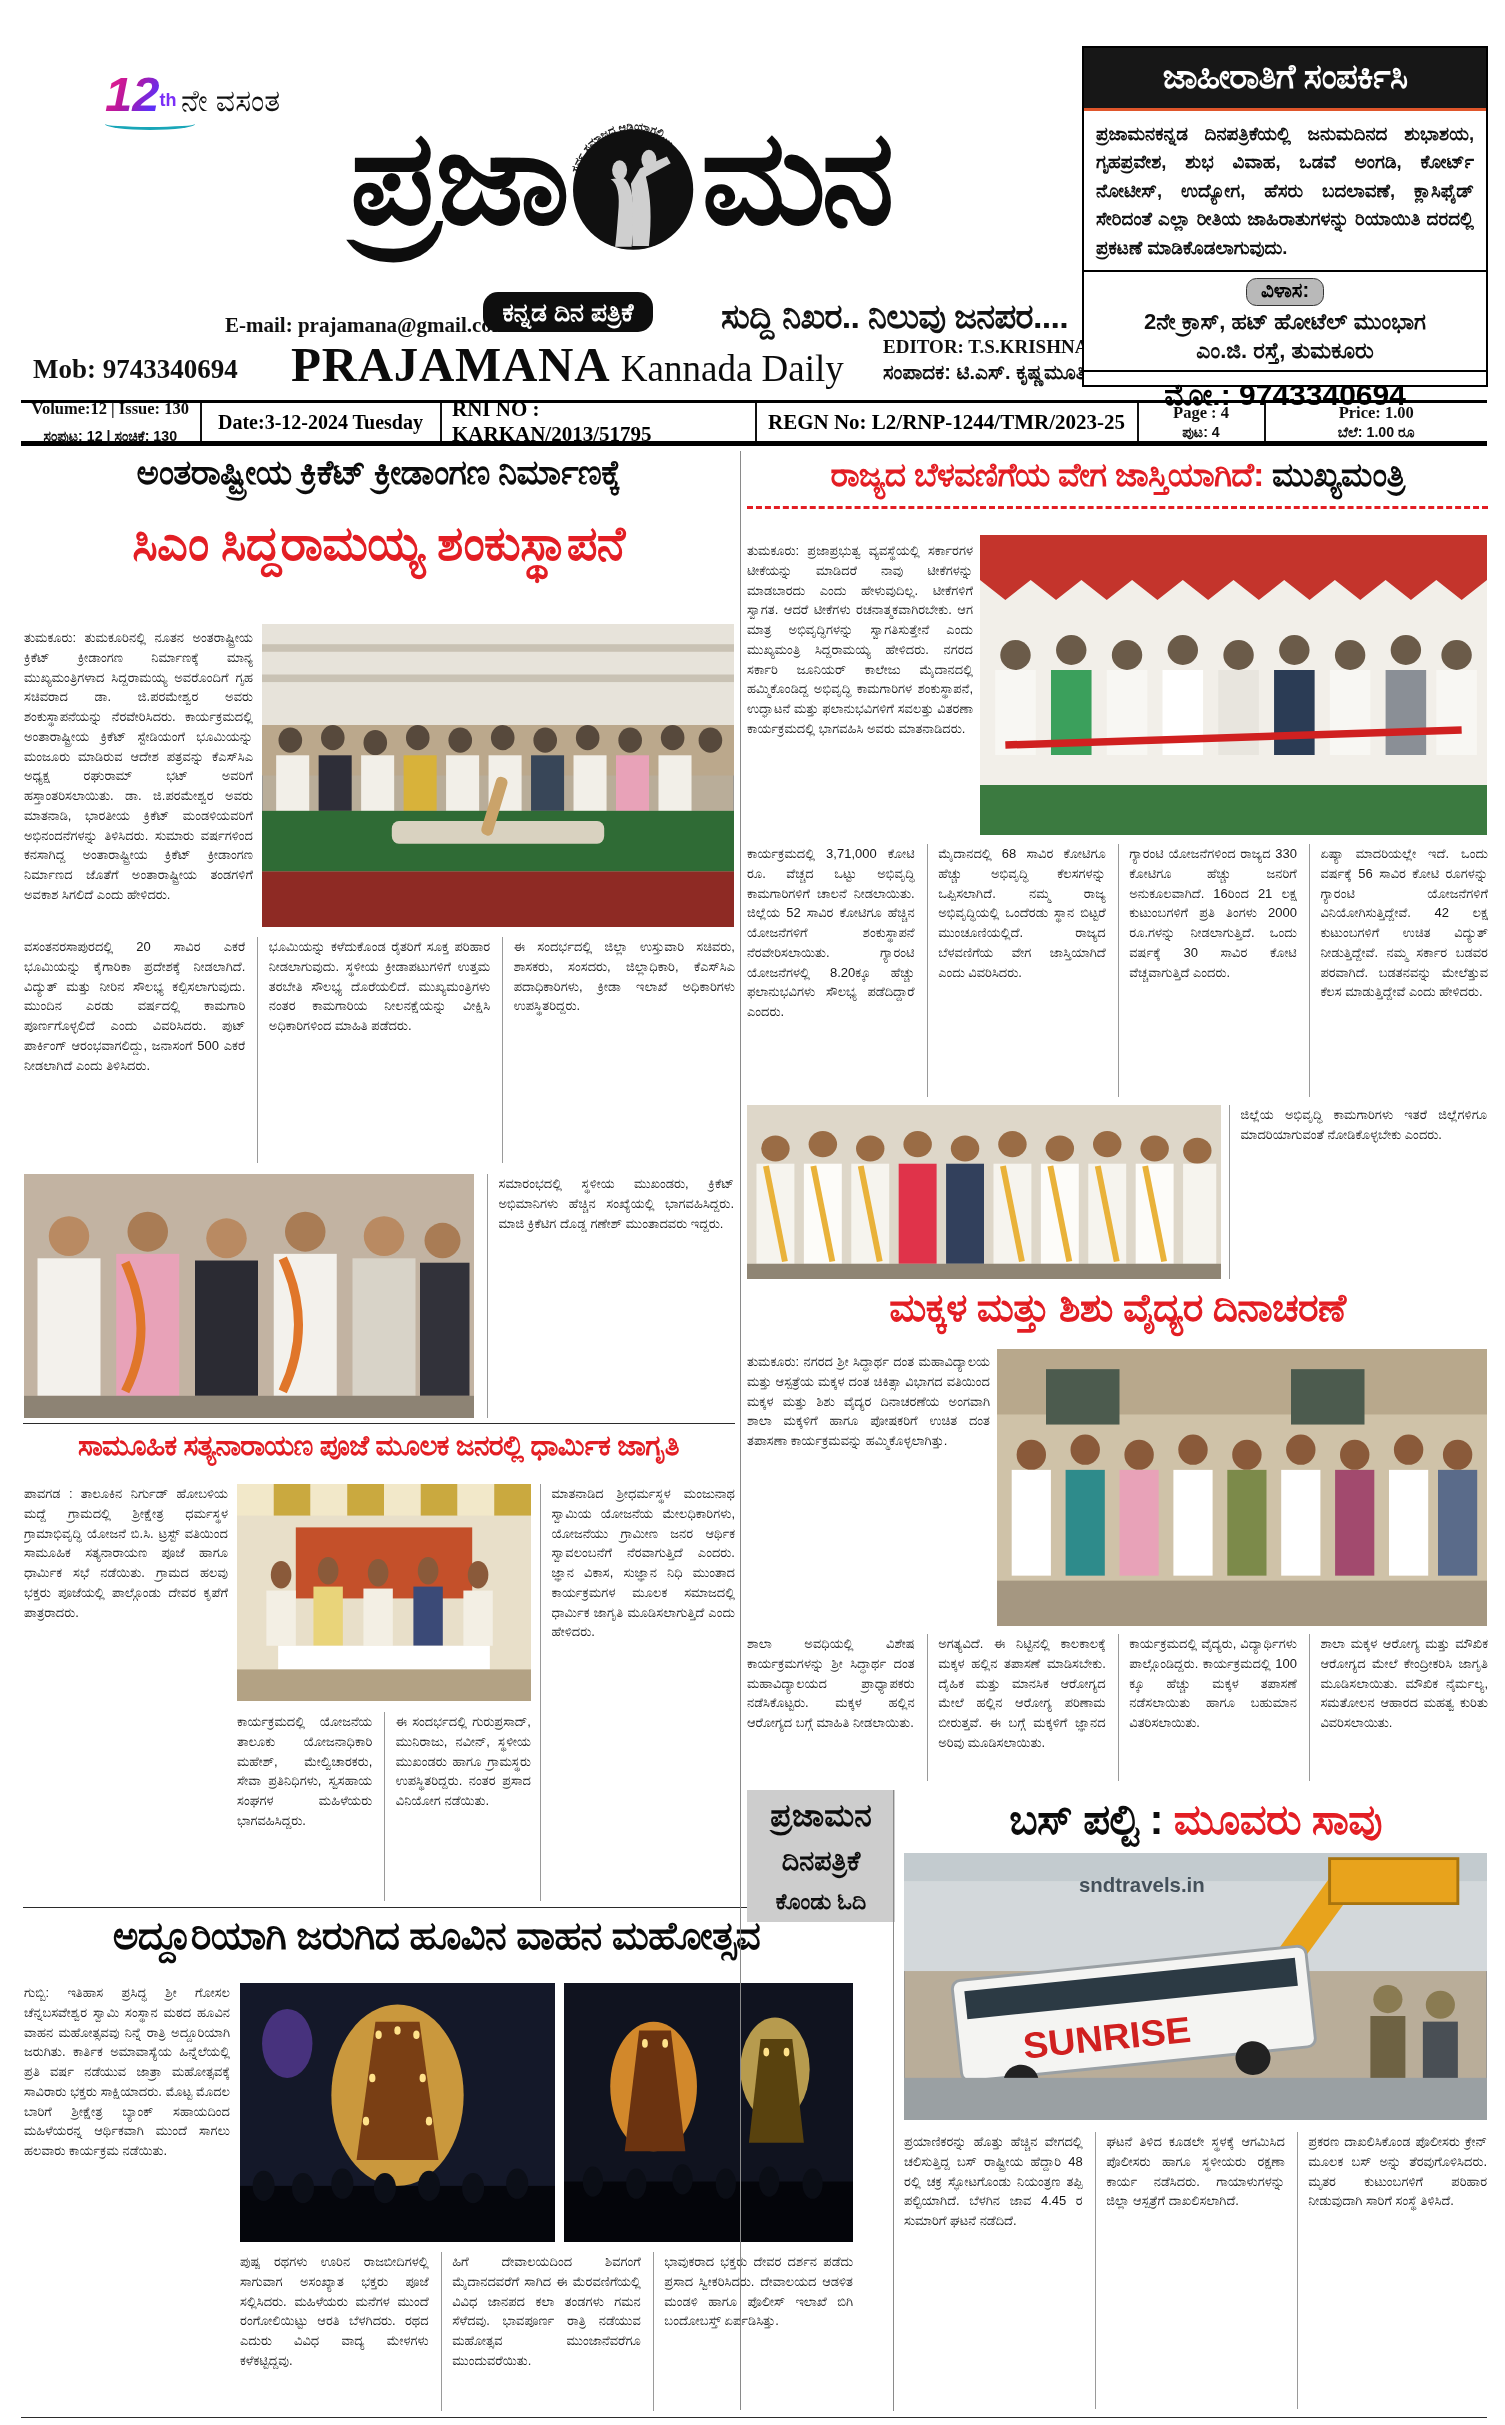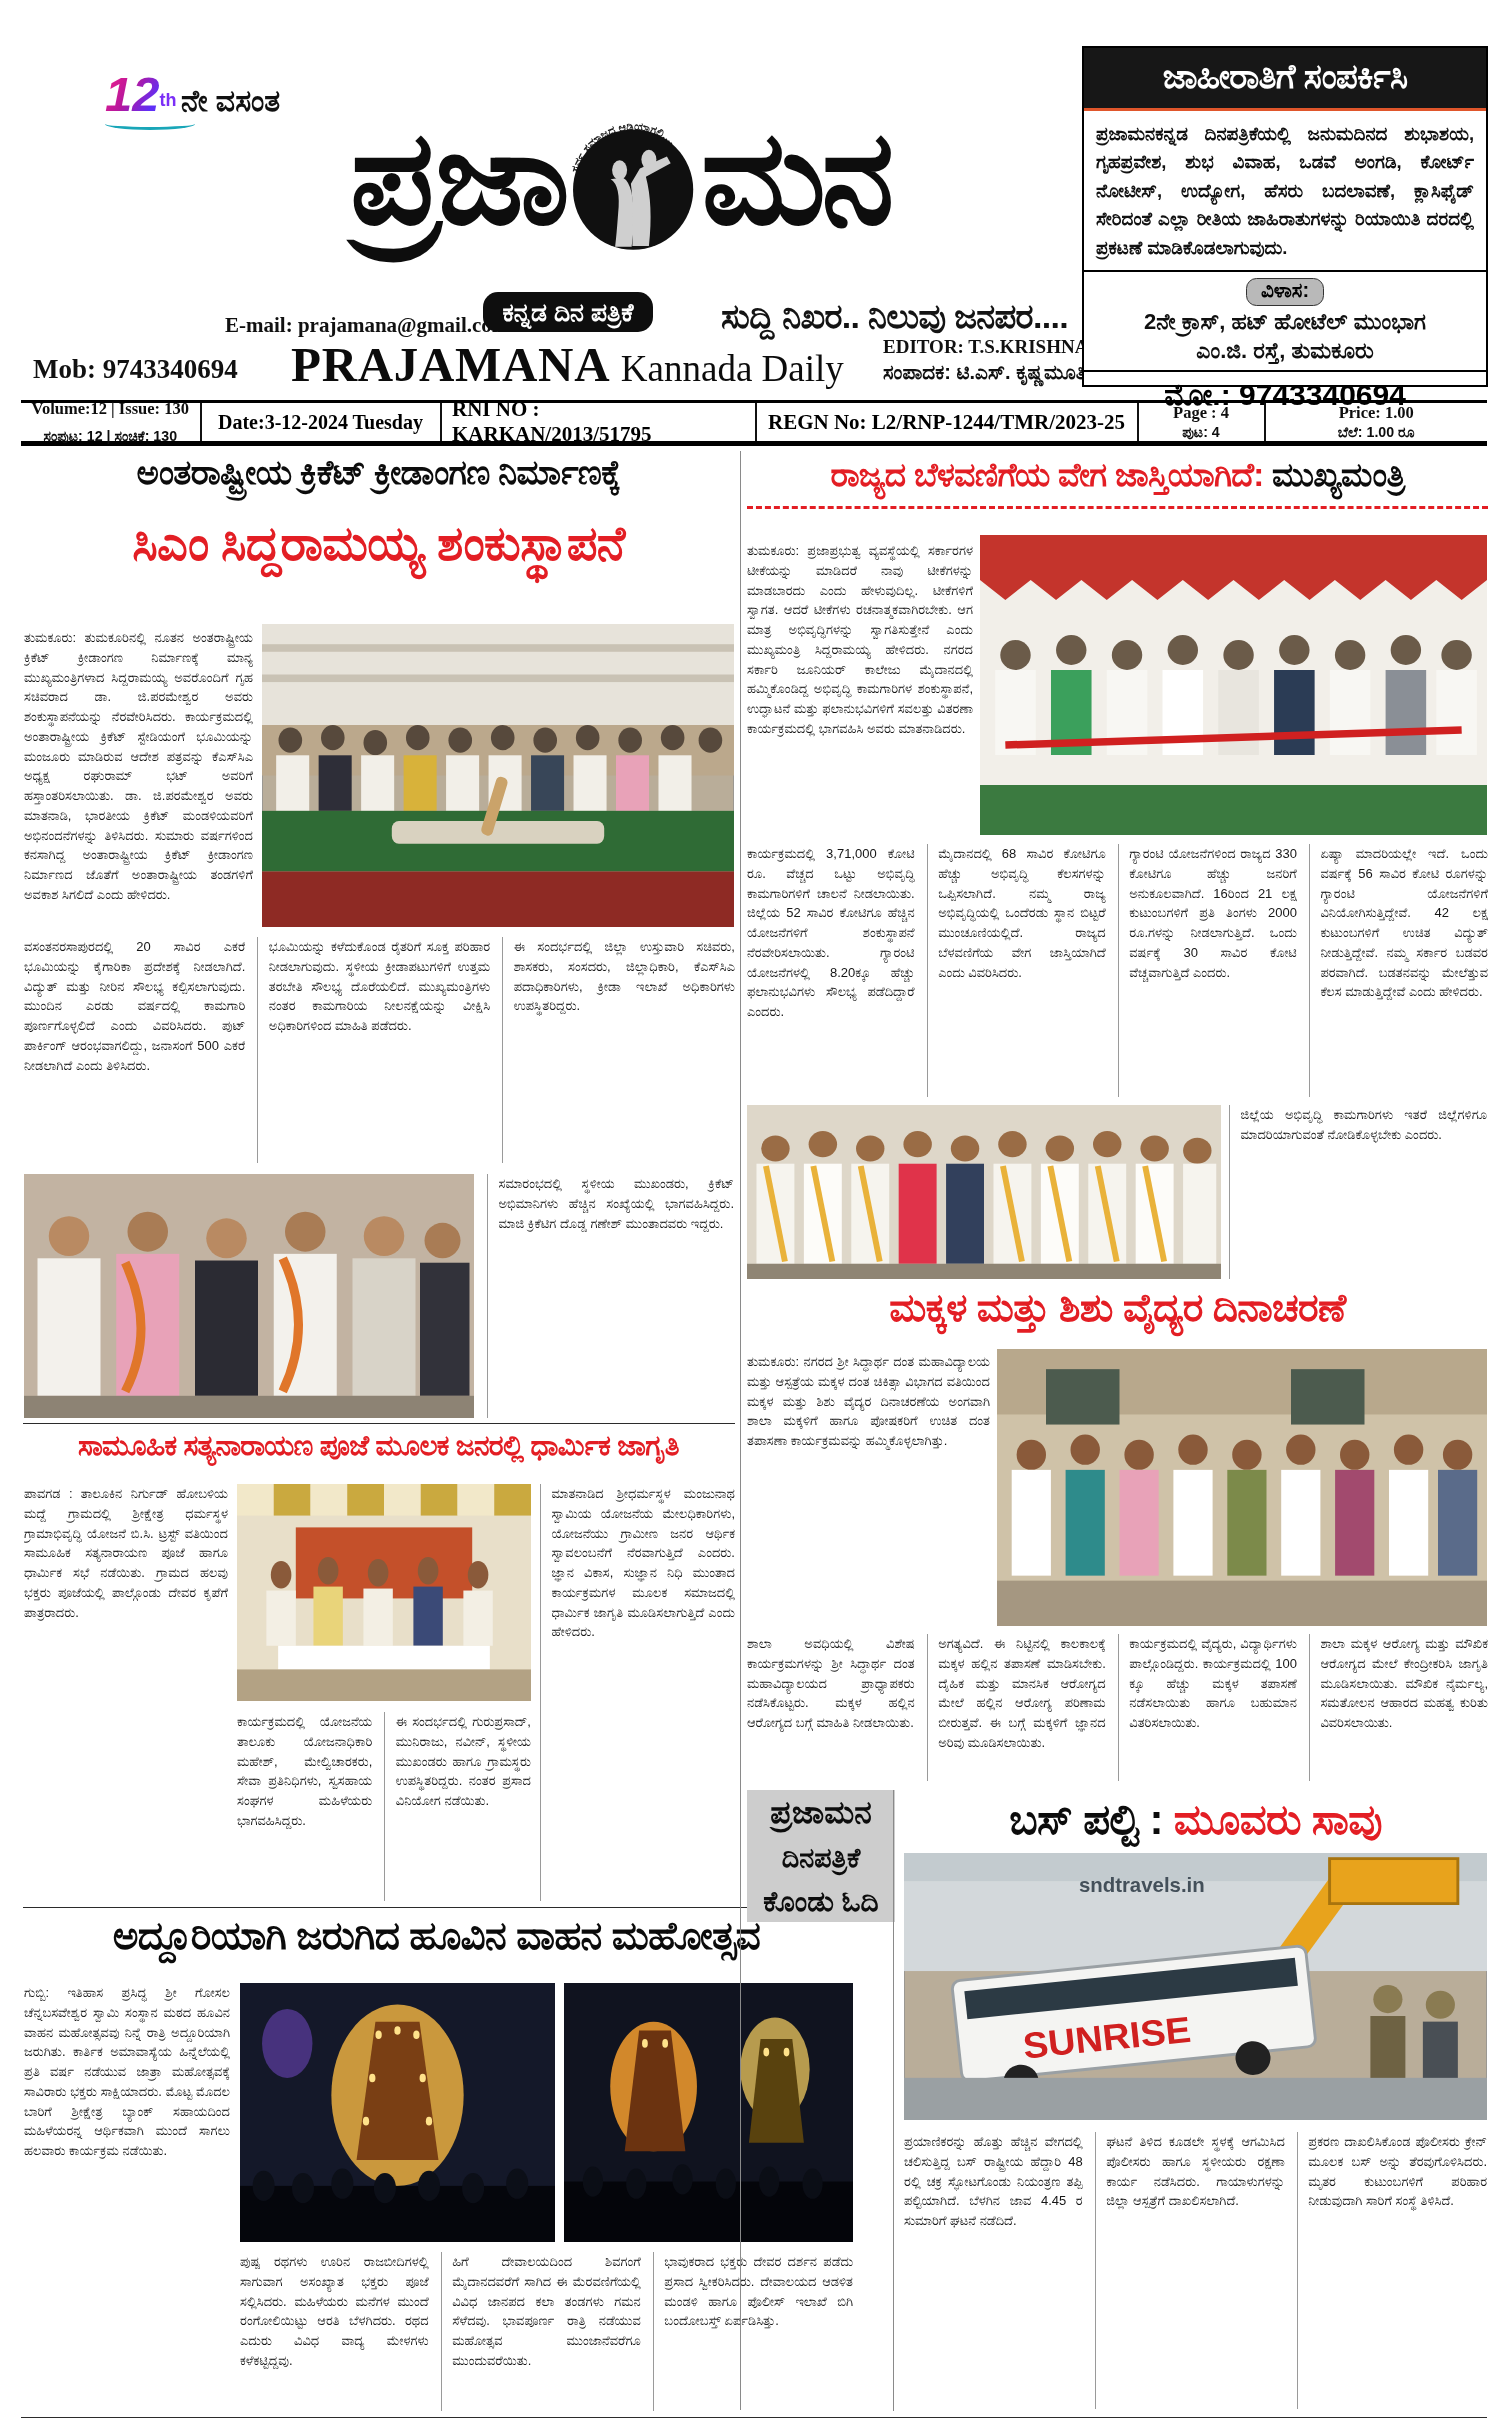--- a/index.html
+++ b/index.html
@@ -12,21 +12,21 @@
   .colrow { display:flex; gap:12px; }
   .colrow .body-col { flex:1; }
   .colrow .body-col + .body-col { border-left:0.7px solid #9a9a9a; padding-left:10.5px; }
   .headline { font-weight:700; text-align:center; letter-spacing:-0.7px; }
   .red { color:#e31e24; }
   
   #anniv-num { font-size:49px; font-weight:900; font-style:italic;
     background:linear-gradient(120deg,#e91e8c 10%,#b5179e 45%,#5f2ff7 80%);
     -webkit-background-clip:text; background-clip:text; color:#c2187e; -webkit-text-fill-color:transparent; }
   #anniv-th { font-size:18px; font-weight:700; color:#7b2ff7; vertical-align:super; }
-  #anniv-kn { font-size:30px; font-weight:700; color:#111; margin-left:4.5px; }
+  #anniv-kn { font-size:30px; font-weight:400; color:#111; margin-left:4.5px; }
   #anniv-swoosh { display:block; width:90px; height:12px; border-bottom:3px solid #19a6b8; border-radius:50%; margin-top:-4.5px; }
   #masthead-title { display:flex; align-items:center; justify-content:center; gap:3px; }
   .title-word { font-size:131px; font-weight:900; color:#0d0d0d; line-height:.85; letter-spacing:-4.5px; }
   #emblem { width:139px; height:154px; margin:0 -4.5px; }
   #email-line { font-family:"Liberation Serif", serif; font-weight:700; font-size:21px; color:#111; }
   #badge-pill { background:#0e0e0e; color:#fff; font-weight:900; font-size:25px; padding:6px 19.5px; border-radius:15px; }
   #tagline { font-size:34px; font-weight:900; color:#141414; letter-spacing:-0.7px; }
   #mob-line { font-family:"Liberation Serif", serif; font-weight:700; font-size:27px; color:#111; }
   #eng-title { font-family:"Liberation Serif", serif; font-weight:700; font-size:49px; color:#0c0c0c; letter-spacing:0.7px; }
   #eng-sub { font-family:"Liberation Serif", serif; font-weight:400; font-size:37px; color:#0c0c0c; margin-left:10.5px; }
@@ -51,21 +51,21 @@
   .info-big { font-family:"Liberation Serif", serif; font-weight:700; font-size:21px; }
   
   .photo { position:absolute; overflow:hidden; background:#b9ad99; box-shadow:0 0 0 0.7px #8f8f8f inset; }
   .photo svg { width:100%; height:100%; display:block; }
   
   .vrule { position:absolute; width:0; border-left:1.5px solid #2b2b2b; }
   .hrule { position:absolute; height:0; border-top:1.5px solid #2b2b2b; }
   
   #promo-box { background:#cdcdcd; display:flex; flex-direction:column; justify-content:center; align-items:center; gap:12px; }
   #promo-box span { font-weight:900; color:#0d0d0d; }
-  #promo-l1 { font-size:31.5px; } #promo-l2 { font-size:27px; } #promo-l3 { font-size:28px; }
+  #promo-l1 { font-size:31.5px; } #promo-l2 { font-size:27px; } #promo-l3 { font-size:22px; }
   .dashed-red { border-bottom:3px dashed #e31e24; }
 </style>
 </head>
 <body>
 
 <div id="page">
 
   <div class="abs" style="left:105px; top:66px;">
     <span id="anniv-num">12</span><span id="anniv-th">th</span><span id="anniv-kn">ನೇ ವಸಂತ</span>
     <span id="anniv-swoosh"></span>

